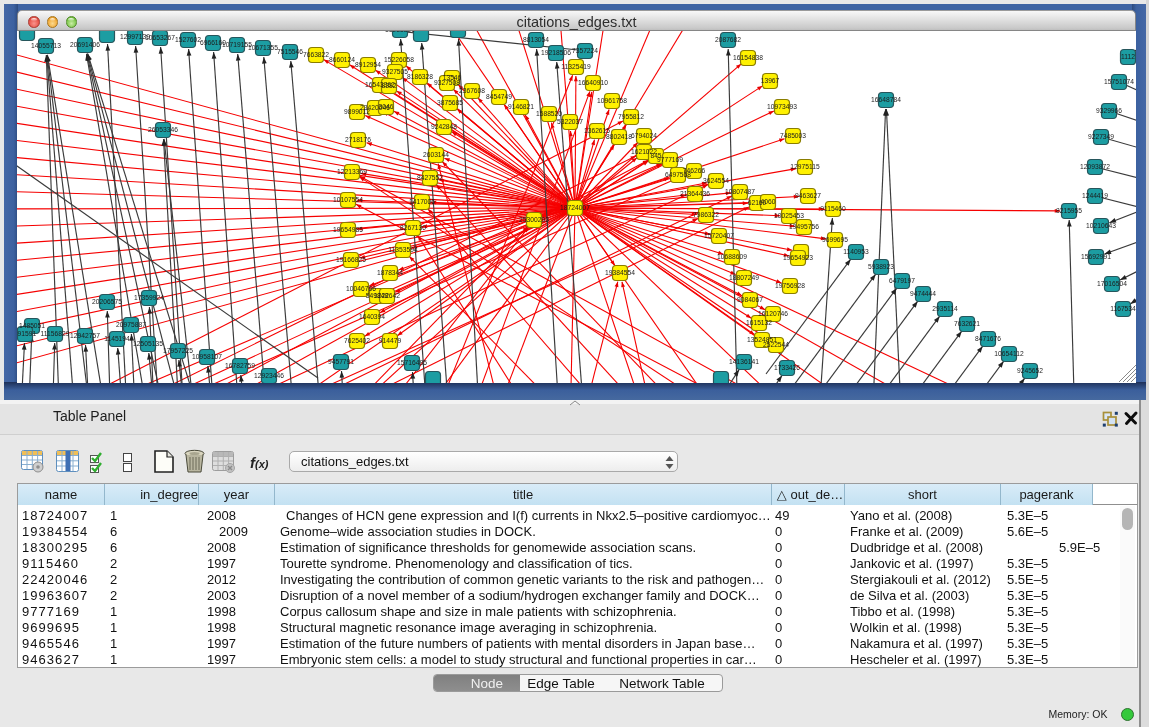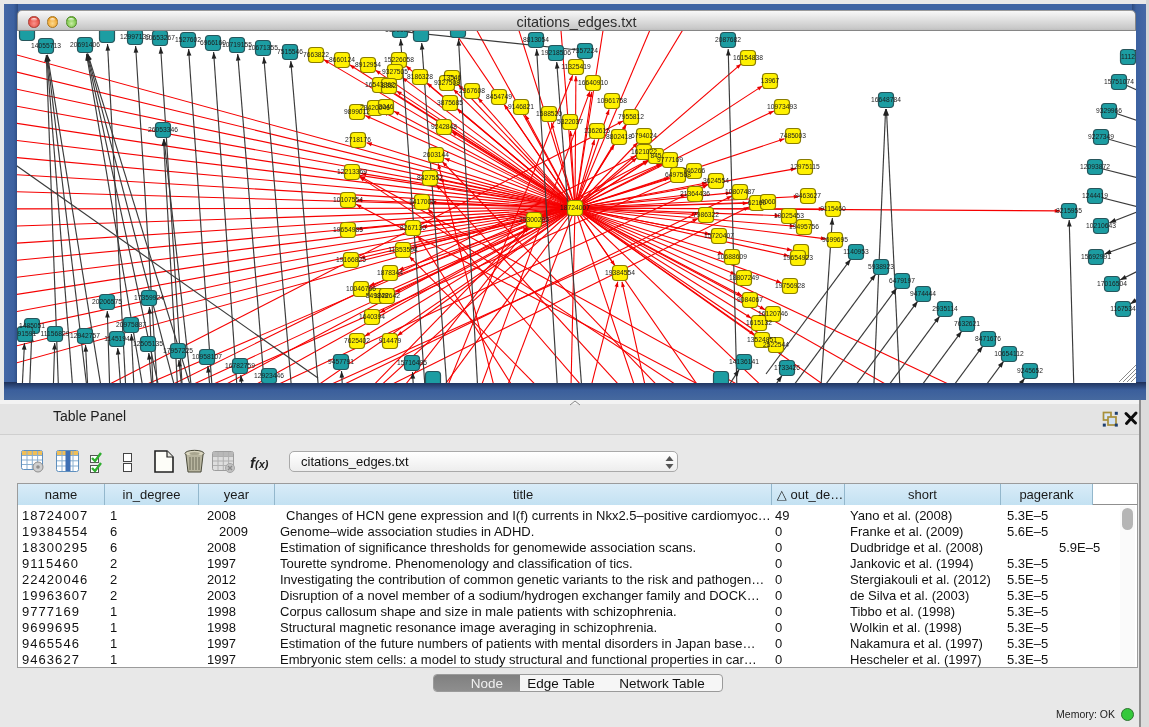--- a/index.html
+++ b/index.html
@@ -50,21 +50,21 @@
 #sbar{position:absolute;left:1120px;top:506px;width:15px;height:161px;background:#fafafa;}
 #sbar .thumb{position:absolute;left:2px;top:2px;width:11px;height:22px;background:#b5b5b5;
 border-radius:6px;}
 
 #tabs{position:absolute;left:433px;top:674px;width:290px;height:18px;
 border:1px solid #9a9a9a;border-radius:4px;background:#f6f6f6;overflow:hidden;
 display:flex;}
 #tabs .seg{flex:0 0 auto;font-size:13.5px;text-align:center;line-height:17px;color:#111;}
 #tabs .sel{background:linear-gradient(#808080,#8e8e8e);color:#f0f0f0;padding-left:20px;}
 #tabs .sep{width:1px;background:#9a9a9a;}
-#mem{position:absolute;left:1041px;width:74px;text-align:right;top:708px;font-size:10.5px;color:#222;}
+#mem{position:absolute;left:1041px;width:74px;text-align:center;top:708px;font-size:10.5px;color:#222;}
 #memdot{position:absolute;left:1121px;top:708px;width:13px;height:13px;border-radius:50%;
 background:#35c93c;border:1.5px solid #2e7230;}
 #rightedge{position:absolute;left:1139px;top:400px;width:2px;height:327px;background:#8f8f8f;}
 #rightedge2{position:absolute;left:1141px;top:400px;width:8px;height:327px;background:#dcdcdc;}
 </style></head>
 <body>
 
 <div id="frame">
   <div class="leftgrad"></div>
     <div class="rightgrad"></div>
@@ -646,21 +646,21 @@
   <div id="combo">
       <span class="ct">citations_edges.txt</span>
     <svg class="abs" style="left:374px;top:3px" width="11" height="15">
       <path d="M5.5,1 L9.5,6 L1.5,6 z" fill="#555"></path>
       <path d="M5.5,14 L9.5,9 L1.5,9 z" fill="#555"></path>
     </svg>
   </div>
 
   <div id="thead">
     <div class="hc" style="left:0px;width:87px;">name</div>
-    <div class="hc" style="left:87px;width:94px;">in_degree</div>
+    <div class="hc" style="left:87px;width:94px;text-align:right;">in_degree</div>
     <div class="hc" style="left:181px;width:76px;">year</div>
     <div class="hc" style="left:257px;width:497px;">title</div>
     <div class="hc" style="left:754px;width:73px;text-align:center;padding-left:4px;">△ out_de…</div>
     <div class="hc" style="left:827px;width:156px;">short</div>
     <div class="hc" style="left:983px;width:92px;">pagerank</div>
   </div>
 </div>
 <div id="tbody"></div>
 <div class="row" style="top:508px">
 <span style="left:22px;letter-spacing:1.05px">18724007</span>
@@ -668,41 +668,41 @@
 <span style="left:207px">2008</span>
 <span style="left:286px">Changes of HCN gene expression and I(f) currents in Nkx2.5–positive cardiomyoc…</span>
 <span style="left:775px">49</span>
 <span style="left:850px">Yano et al. (2008)</span>
 <span style="left:1007px">5.3E–5</span>
 </div>
 <div class="row" style="top:524px">
 <span style="left:22px;letter-spacing:1.05px">19384554</span>
 <span style="left:110px">6</span>
 <span style="left:219px">2009</span>
-<span style="left:280px">Genome–wide association studies in ADHD.</span>
+<span style="left:280px">Genome–wide association studies in DOCK.</span>
 <span style="left:775px">0</span>
 <span style="left:850px">Franke et al. (2009)</span>
 <span style="left:1007px">5.6E–5</span>
 </div>
 <div class="row" style="top:540px">
 <span style="left:22px;letter-spacing:1.05px">18300295</span>
 <span style="left:110px">6</span>
 <span style="left:207px">2008</span>
 <span style="left:280px">Estimation of significance thresholds for genomewide association scans.</span>
 <span style="left:775px">0</span>
 <span style="left:850px">Dudbridge et al. (2008)</span>
 <span style="left:1059px">5.9E–5</span>
 </div>
 <div class="row" style="top:556px">
 <span style="left:22px;letter-spacing:1.05px">9115460</span>
 <span style="left:110px">2</span>
 <span style="left:207px">1997</span>
 <span style="left:280px">Tourette syndrome. Phenomenology and classification of tics.</span>
 <span style="left:775px">0</span>
-<span style="left:850px">Jankovic et al. (1994)</span>
+<span style="left:850px">Jankovic et al. (1997)</span>
 <span style="left:1007px">5.3E–5</span>
 </div>
 <div class="row" style="top:572px">
 <span style="left:22px;letter-spacing:1.05px">22420046</span>
 <span style="left:110px">2</span>
 <span style="left:207px">2012</span>
 <span style="left:280px">Investigating the contribution of common genetic variants to the risk and pathogen…</span>
 <span style="left:775px">0</span>
 <span style="left:850px">Stergiakouli et al. (2012)</span>
 <span style="left:1007px">5.5E–5</span>

